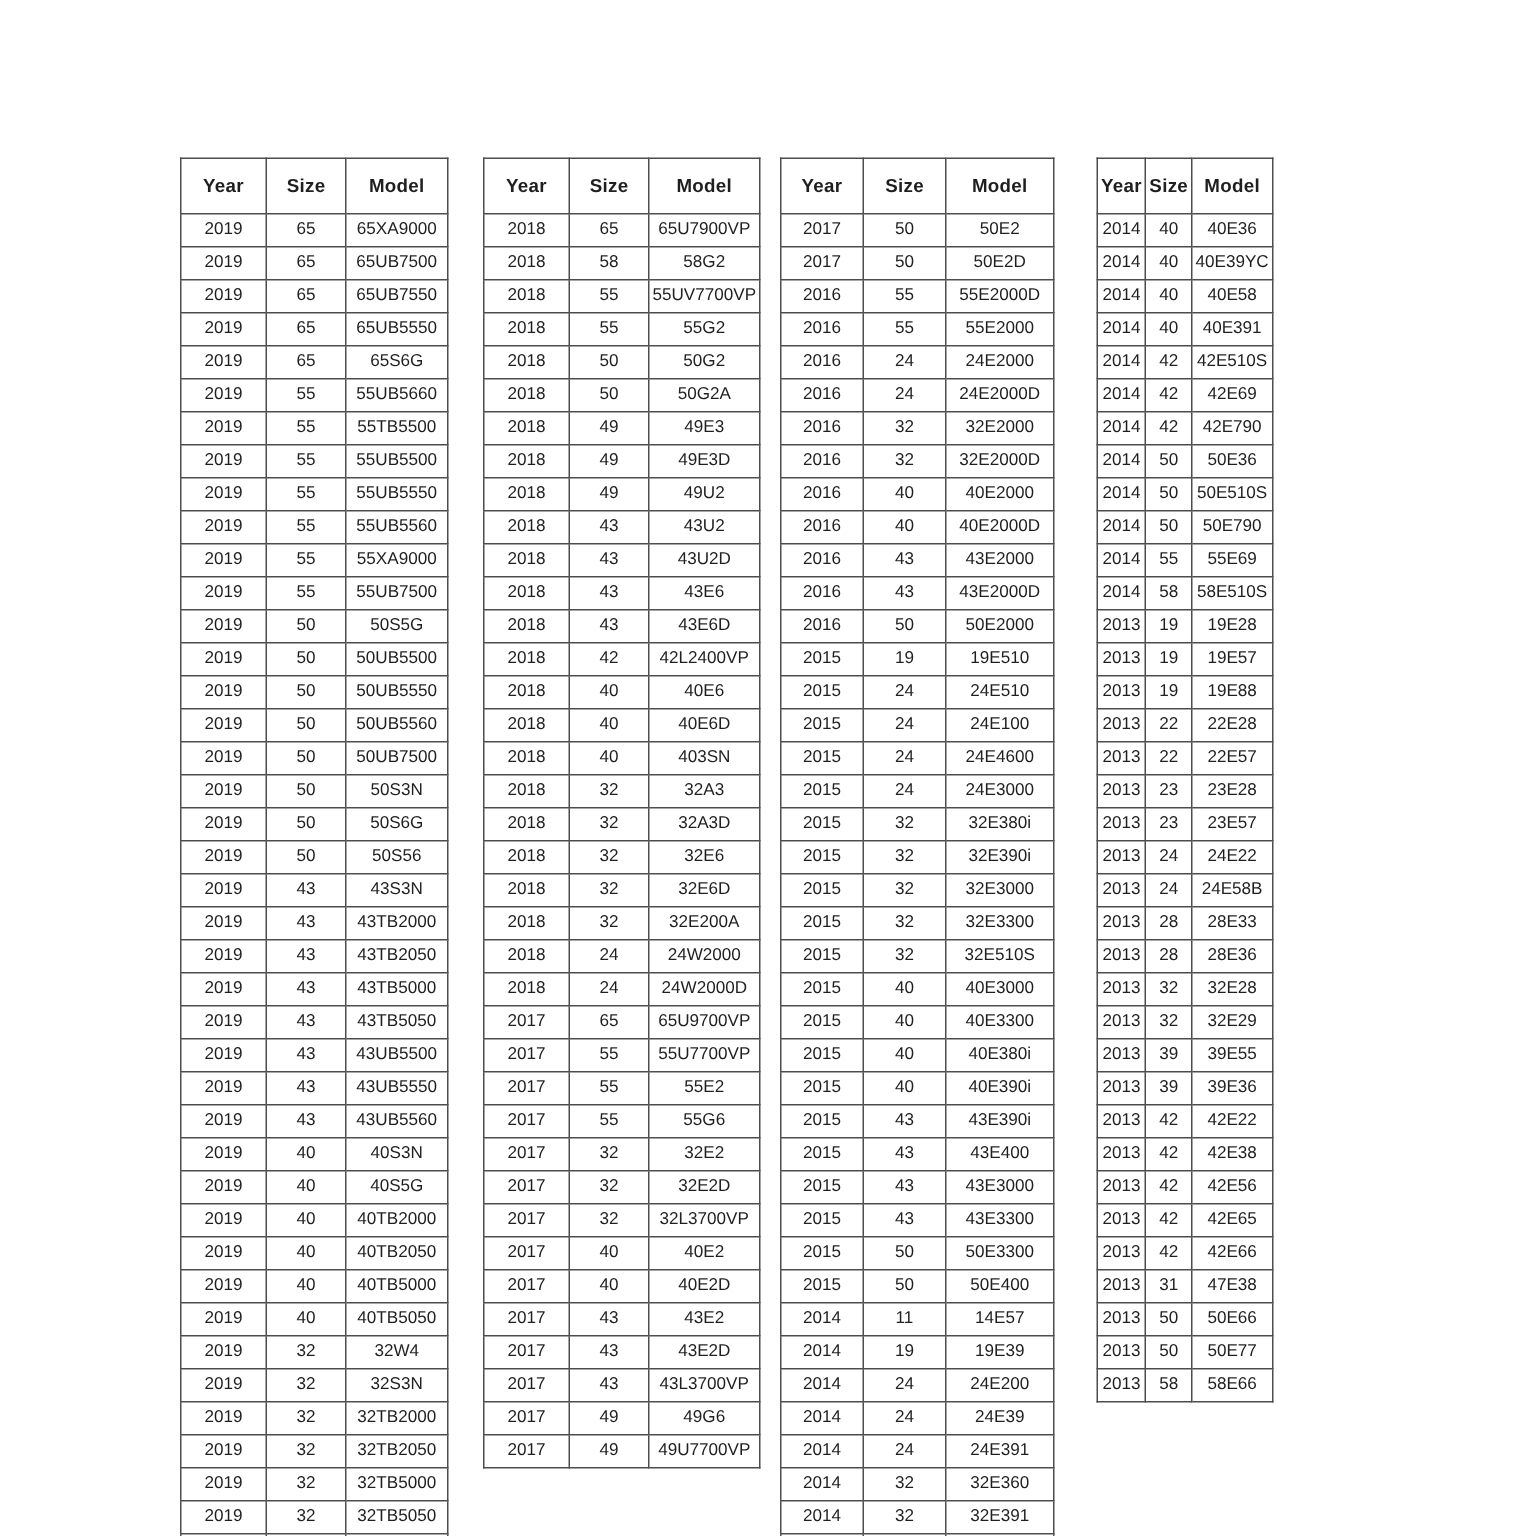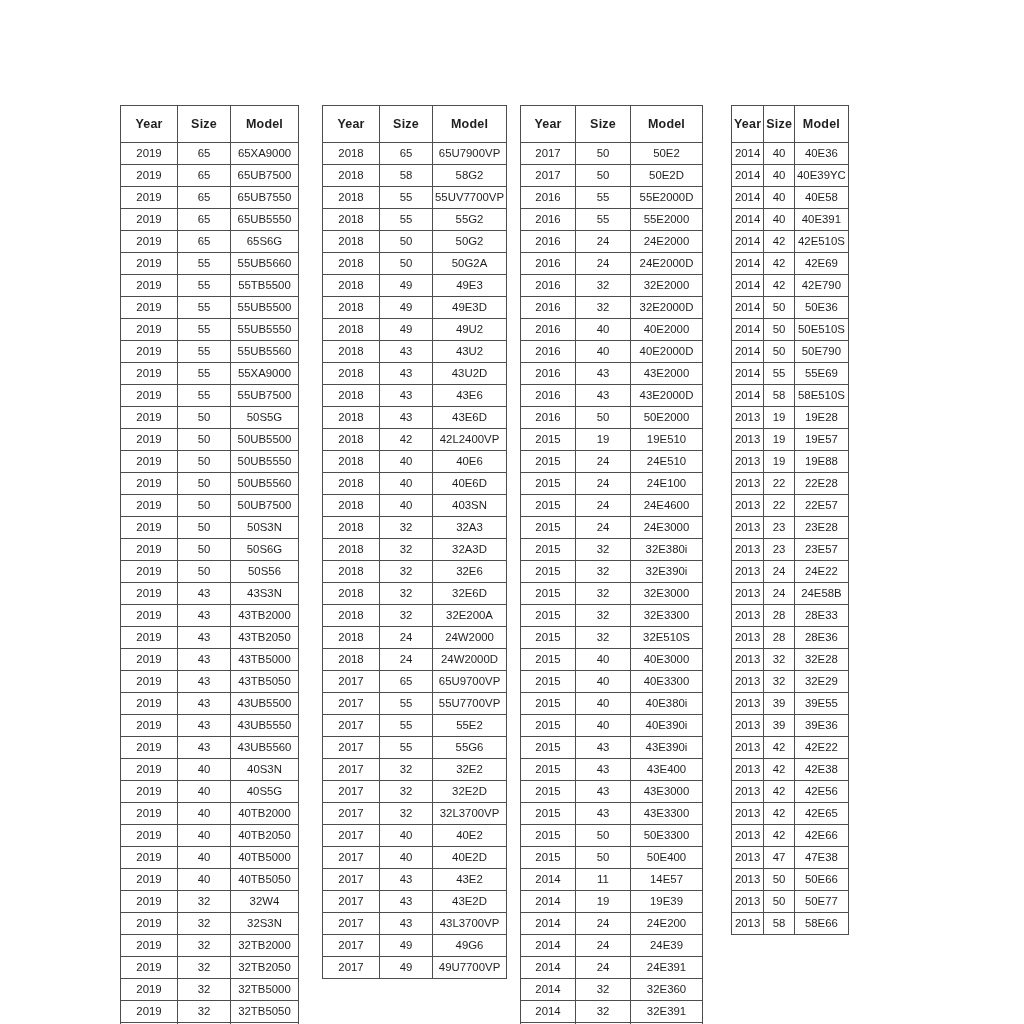--- a/index.html
+++ b/index.html
@@ -908,21 +908,21 @@
             <td>42</td>
             <td>42E65</td>
           </tr>
           <tr>
             <td>2013</td>
             <td>42</td>
             <td>42E66</td>
           </tr>
           <tr>
             <td>2013</td>
-            <td>47</td>
+            <td>31</td>
             <td>47E38</td>
           </tr>
           <tr>
             <td>2013</td>
             <td>50</td>
             <td>50E66</td>
           </tr>
           <tr>
             <td>2013</td>
             <td>50</td>

